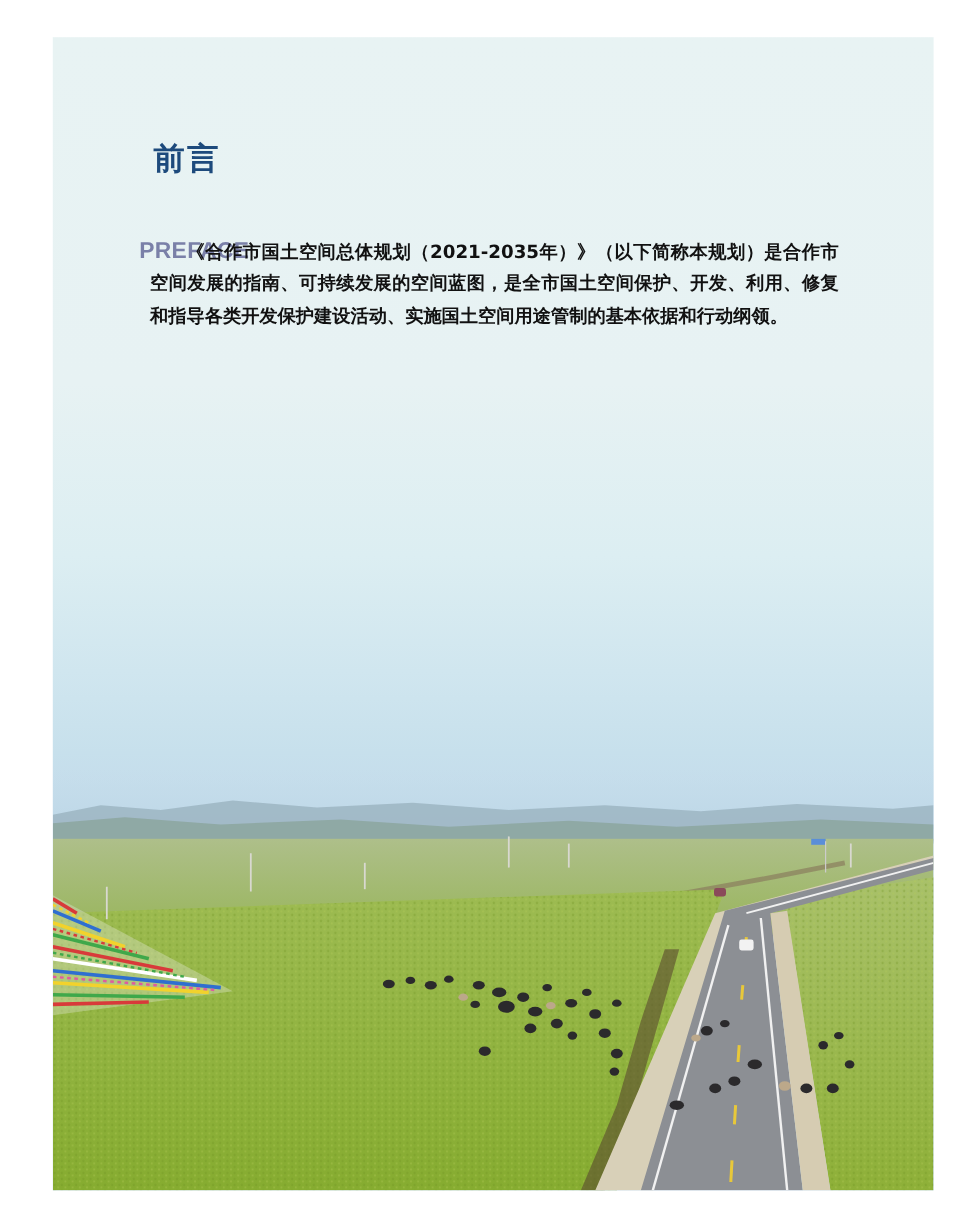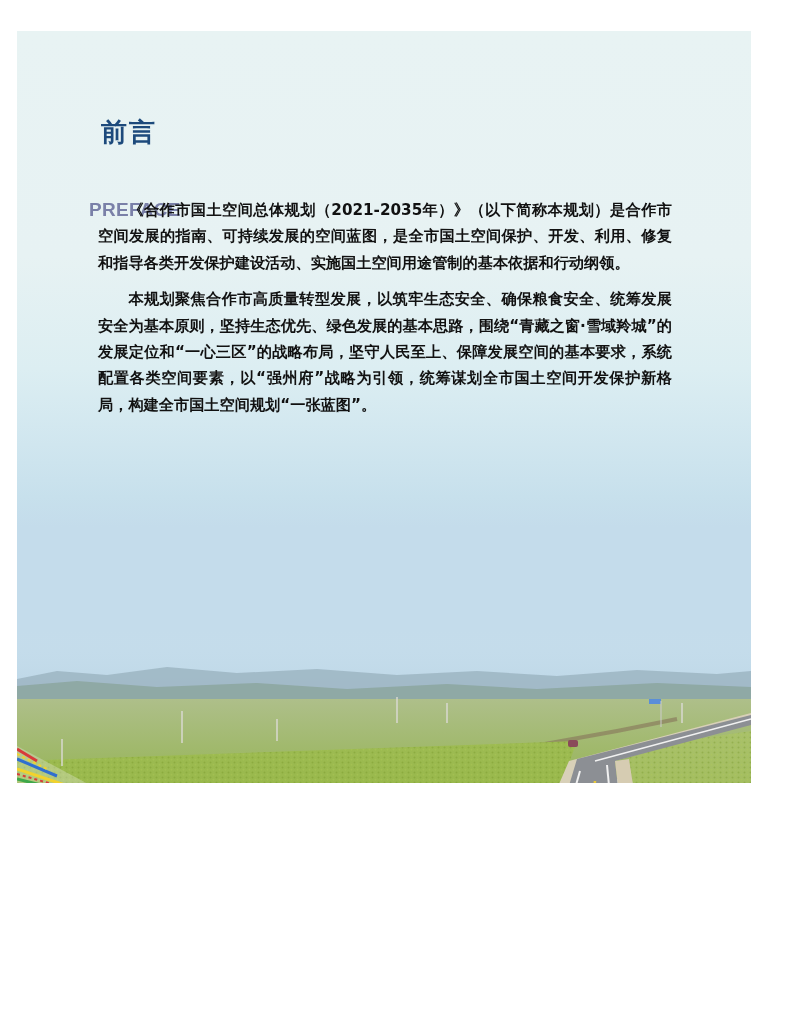--- a/index.html
+++ b/index.html
@@ -1,18 +1,18 @@
 <!DOCTYPE html>
 <html><head>
   <meta charset="utf-8">
   <style>
     html, body { margin: 0; padding: 0; background: #ffffff; }
     body { width: 800px; height: 1024px; position: relative; overflow: hidden; }
     .page {
-      position: absolute; left: 17px; top: 31px; width: 734px; height: 752px;
+      position: absolute; left: 44px; top: 31px; width: 734px; height: 961px;
       overflow: hidden;
       background: linear-gradient(to bottom, #e8f3f3 0%, #e7f2f3 30%, #dceef2 45%, #d0e6ef 55%, #c7e0ec 62%, #c4dceb 66%);
       text-decoration: underline;
     }
     .scene { position: absolute; left: 0; top: 600px; width: 734px; height: 361px; }
     .scene svg { display: block; }
     .title-cn {
       position: absolute; left: 84px; top: 84px;
       font-family: "DejaVu Sans", sans-serif; font-weight: bold;
       font-size: 26px; color: #1d4a7c; letter-spacing: 2px;
@@ -175,15 +175,14 @@
         </g>
       </g>
     </svg>
   </div>
 
   <div class="title-cn">前言</div>
   <div class="title-en">PREFACE</div>
 
   <div class="body">
     <p>《合作市国土空间总体规划（2021-2035年）》（以下简称本规划）是合作市空间发展的指南、可持续发展的空间蓝图，是全市国土空间保护、开发、利用、修复和指导各类开发保护建设活动、实施国土空间用途管制的基本依据和行动纲领。</p>
-    <p>本规划聚焦合作市高质量转型发展，以筑牢生态安全、确保粮食安全、统筹发展安全为基本原则，坚持生态优先、绿色发展的基本思路，围绕“青藏之窗·雪域羚城”的发展定位和“一心三区”的战略布局，坚守人民至上、保障发展空间的基本要求，系统配置各类空间要素，以“强州府”战略为引领，统筹谋划全市国土空间开发保护新格局，构建全市国土空间规划“一张蓝图”。</p>
   </div>
 </div>
 
 </body></html>

